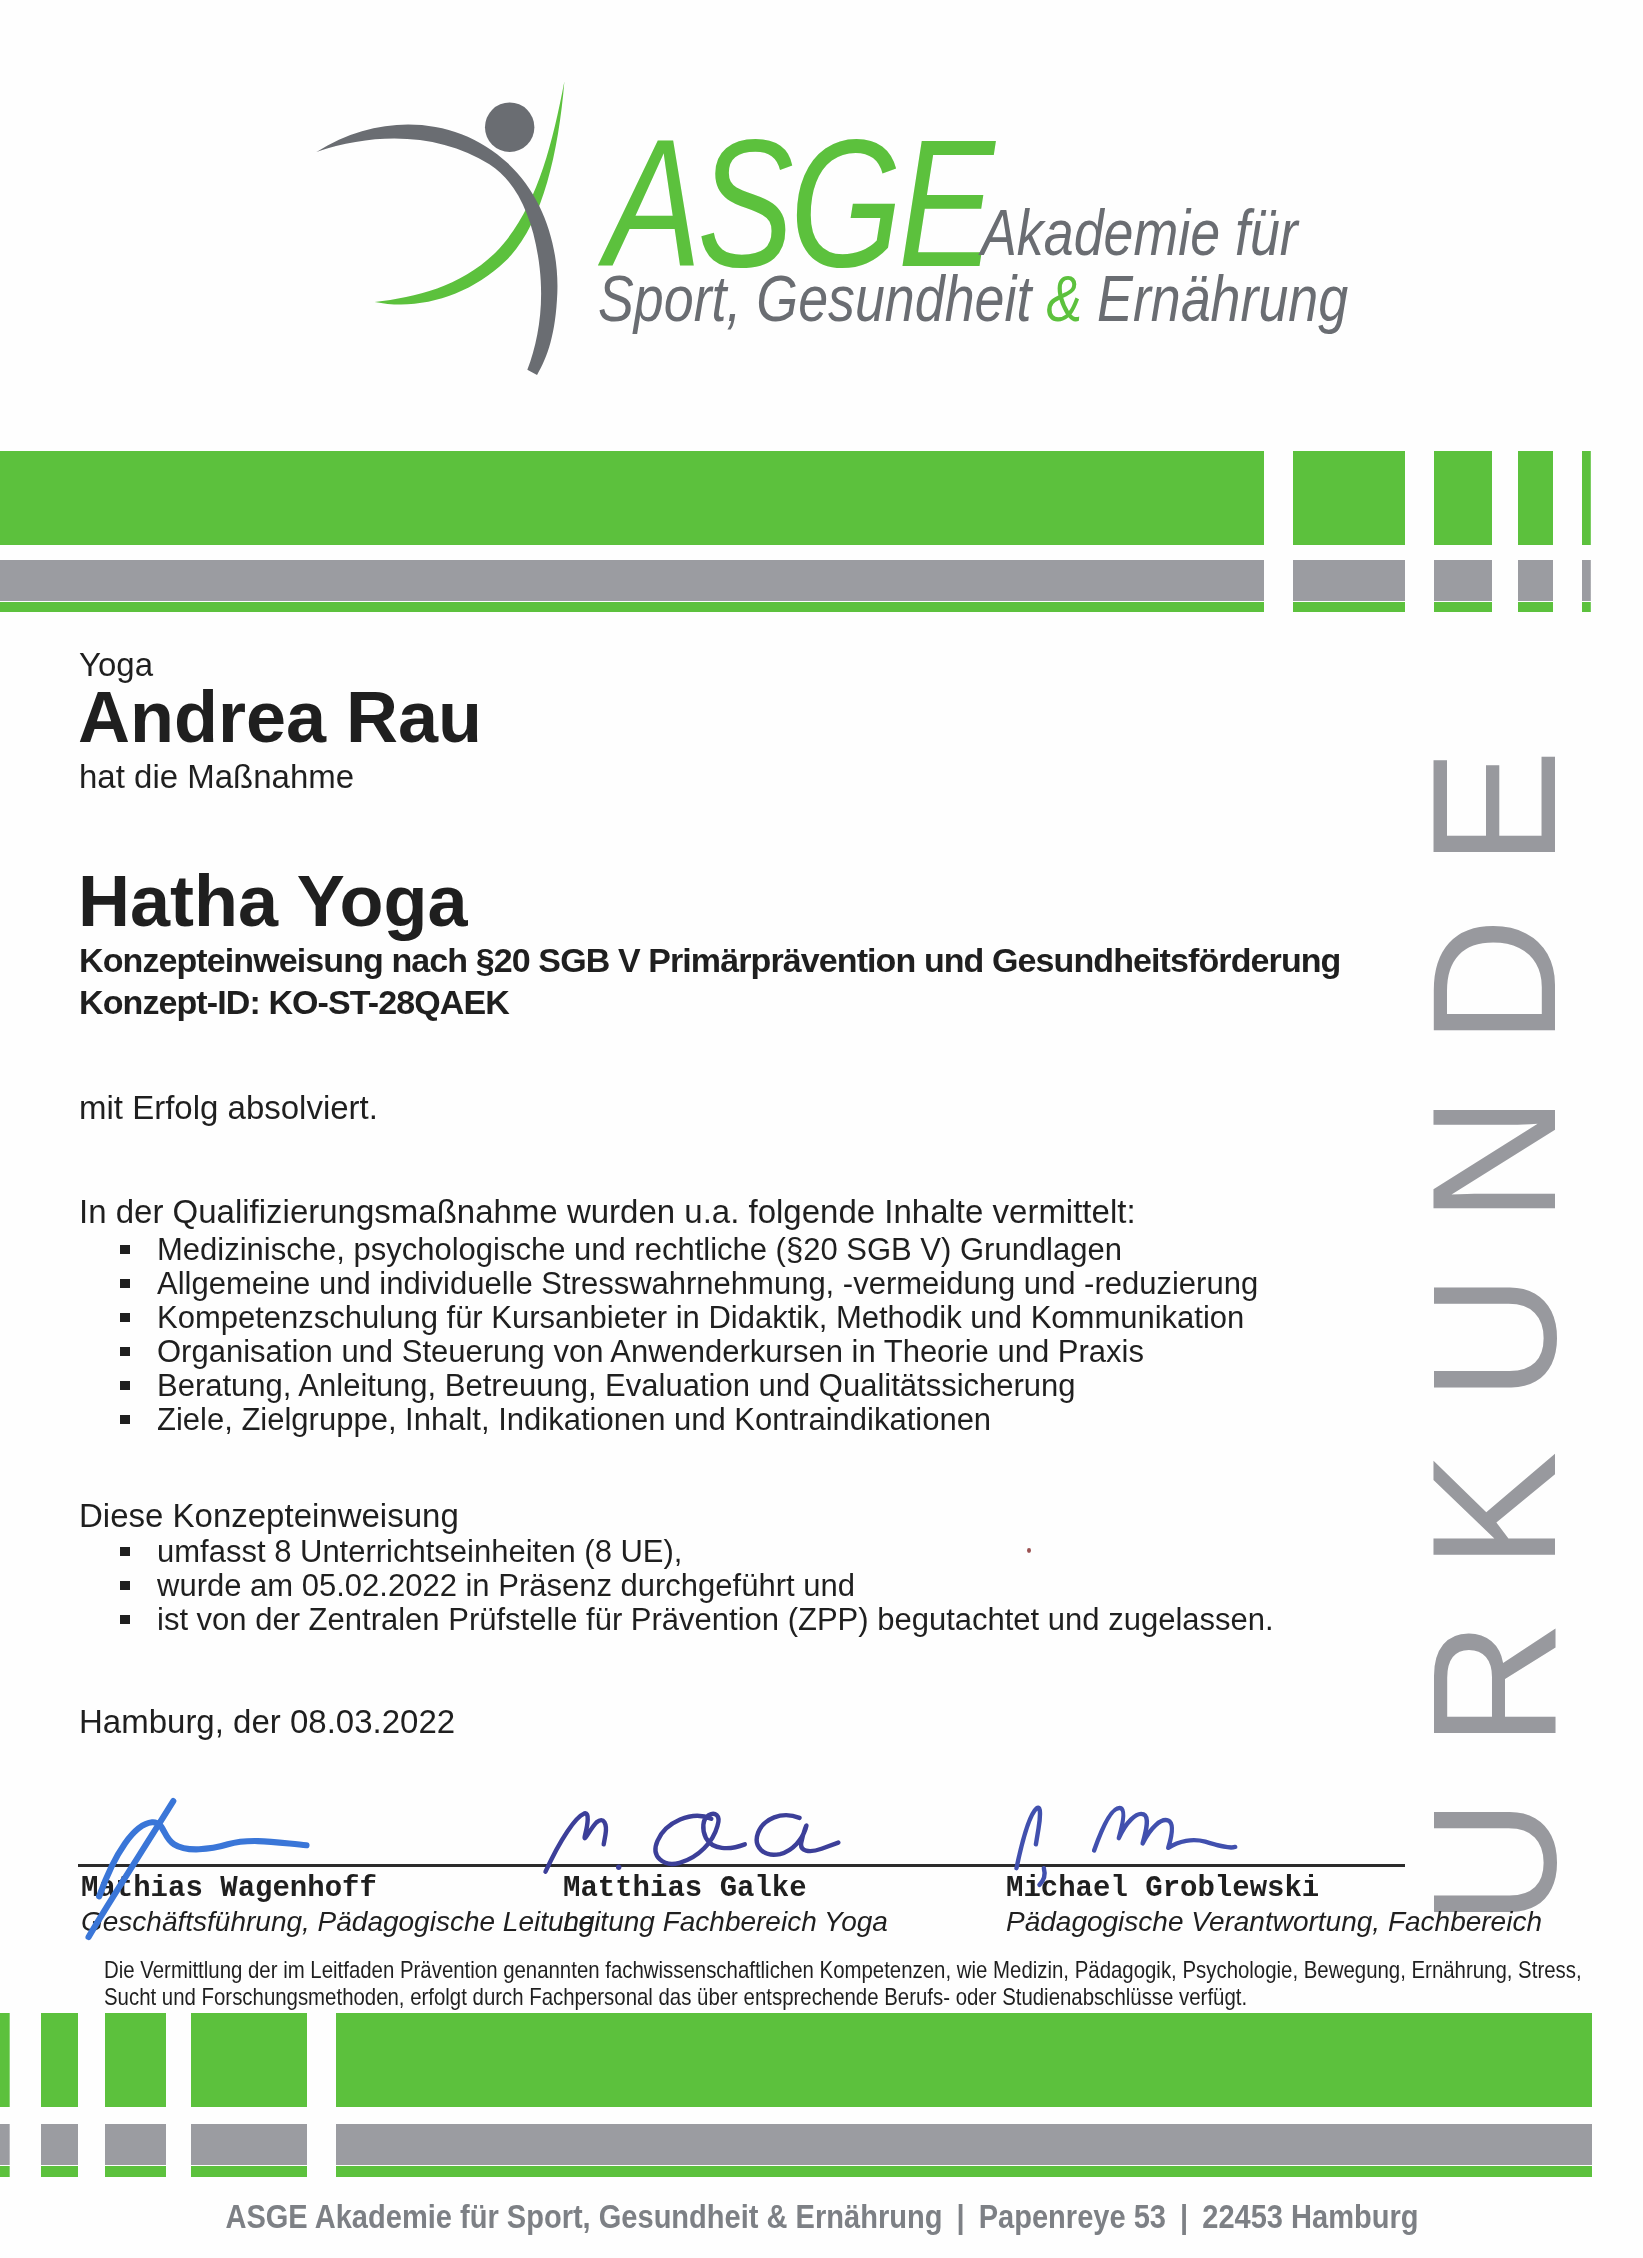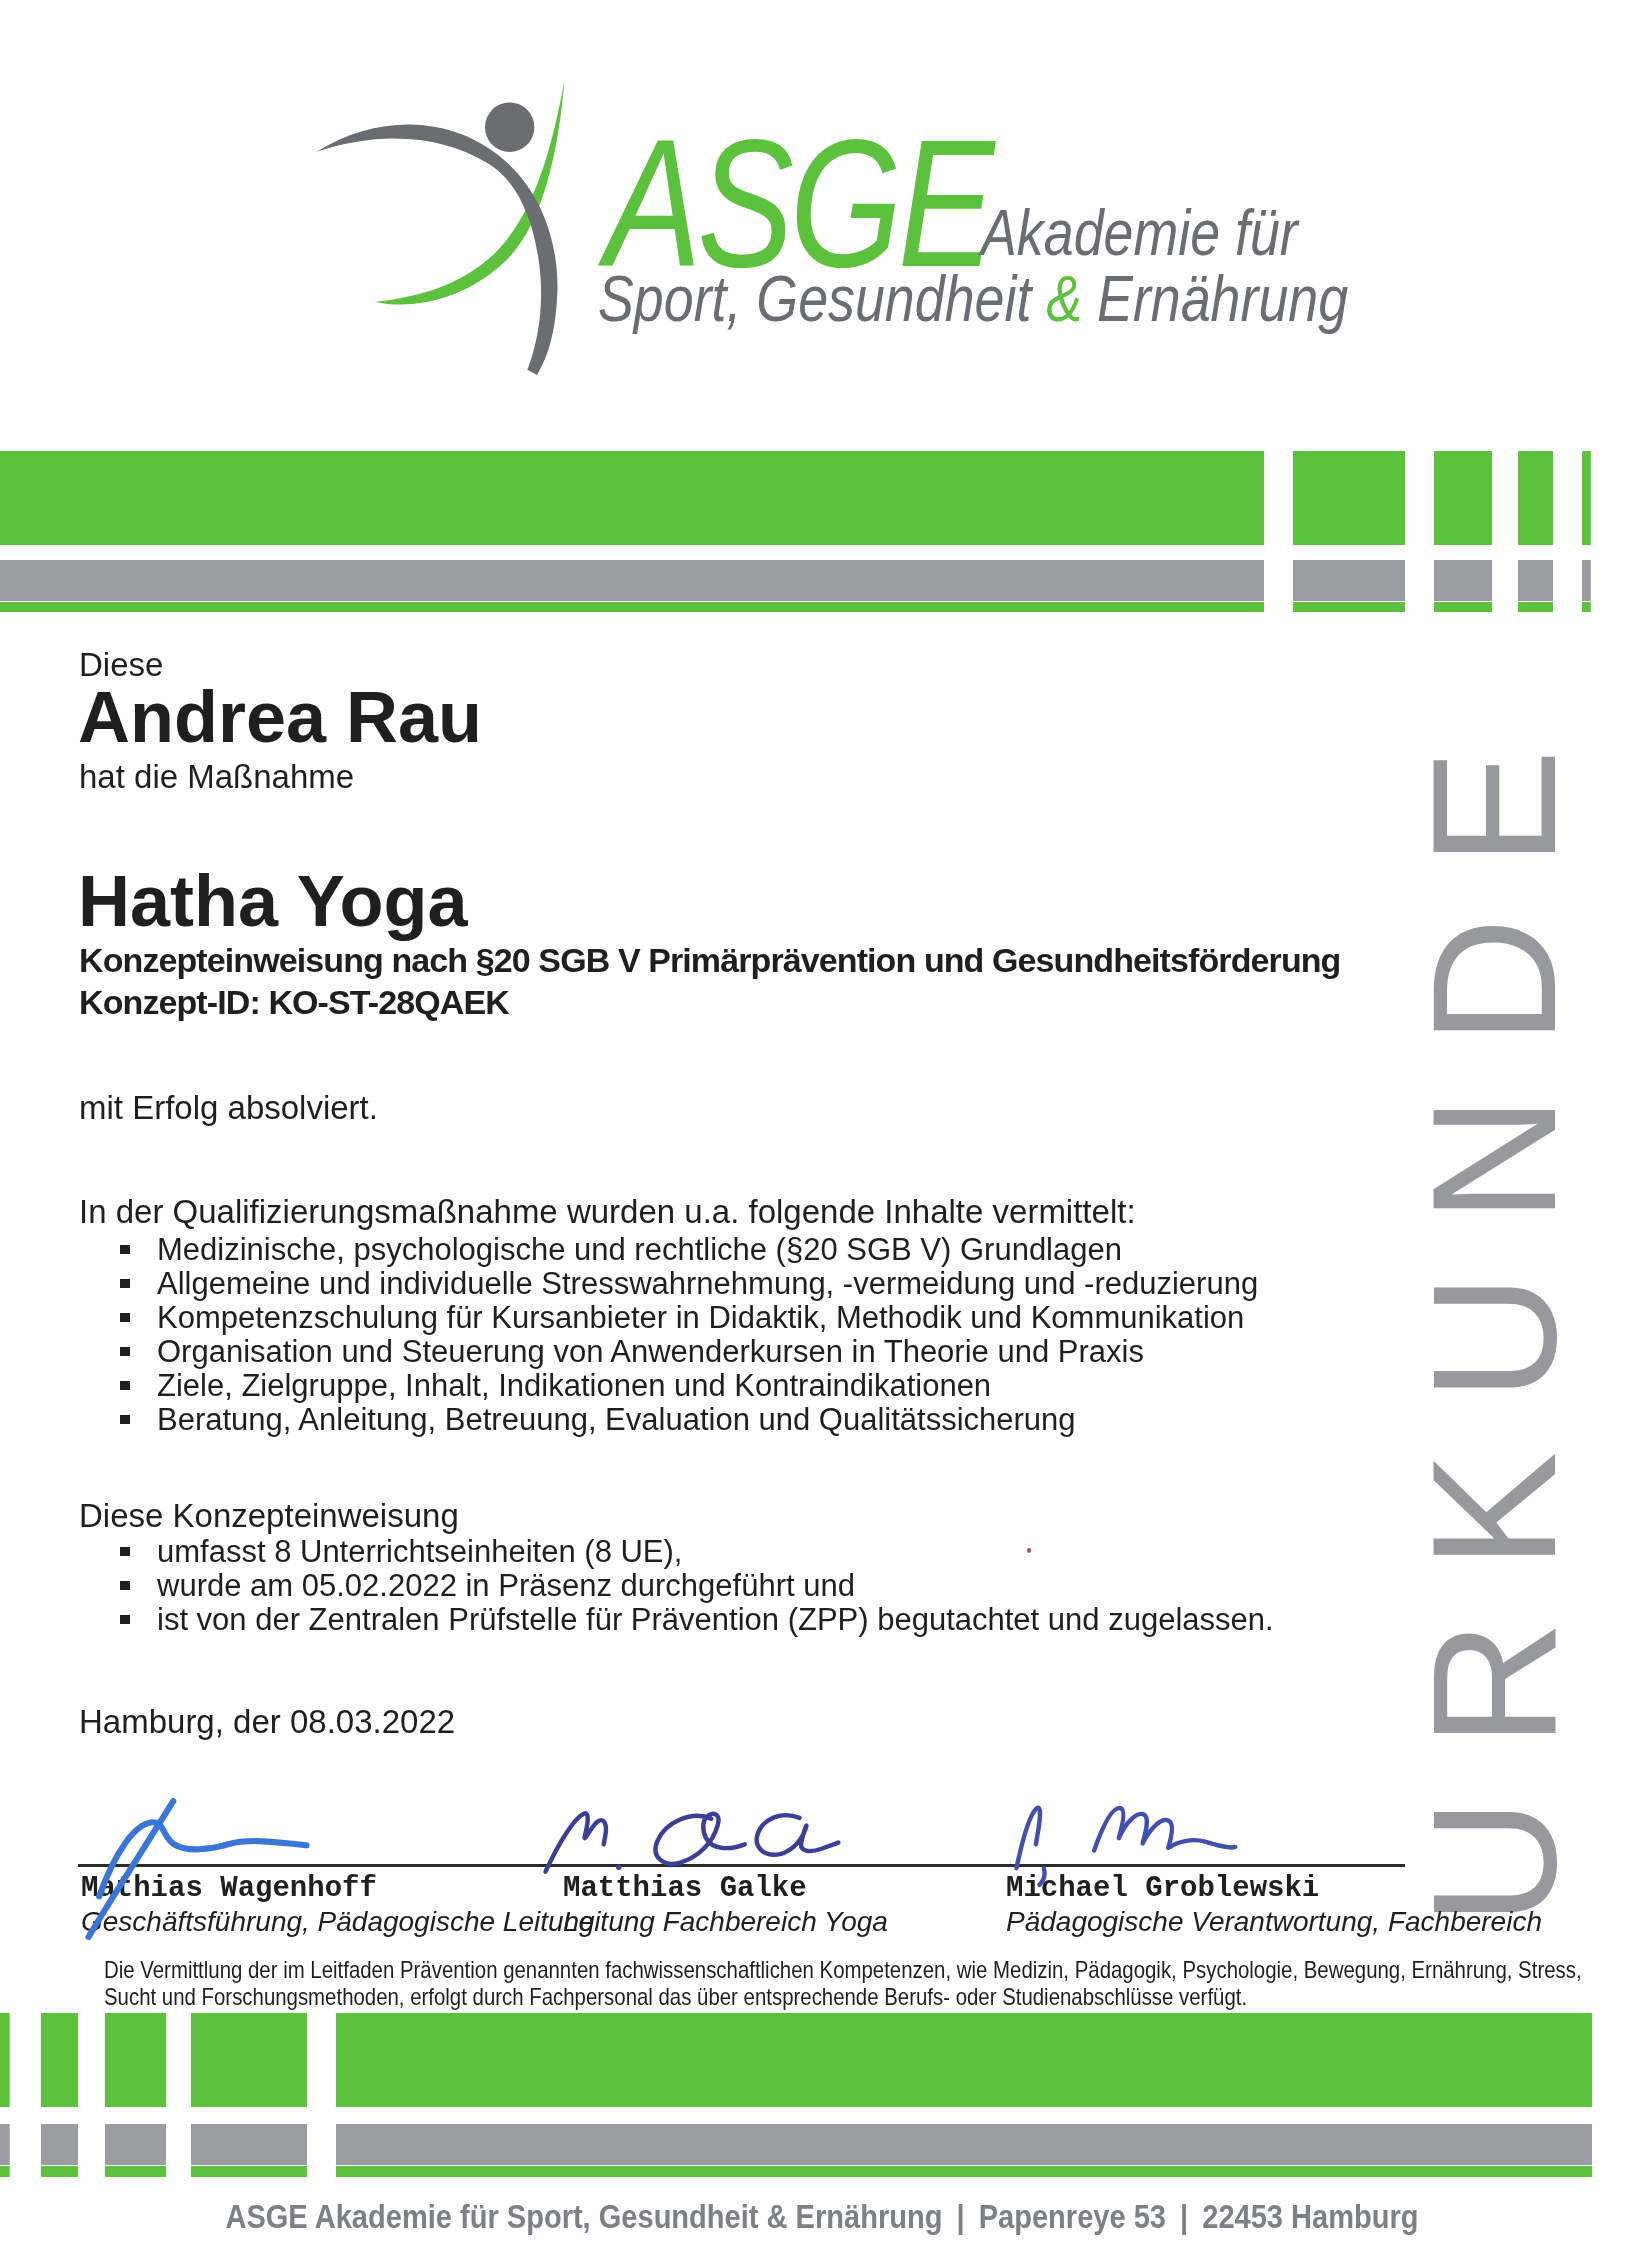--- a/index.html
+++ b/index.html
@@ -99,37 +99,37 @@
     <div class="tag-top">Akademie für</div>
     <div class="tag-bottom"><span>Sport, Gesundheit </span><span class="amp">&amp;</span><span> Ernährung</span></div>
   </div>
 
   <div class="row green rt t1"></div>
   <div class="row gray  rt t2"></div>
   <div class="row green rt t3"></div>
 
   <div class="watermark">URKUNDE</div>
 
-  <div class="abs z salutation">Diese</div>
+  <div class="abs z salutation">Yoga</div>
   <div class="abs z recipient-name">Andrea Rau</div>
   <div class="abs z intro-line">hat die Maßnahme</div>
 
   <div class="abs z course-title">Hatha Yoga</div>
   <div class="abs z course-sub">Konzepteinweisung nach §20 SGB V Primärprävention und Gesundheitsförderung</div>
   <div class="abs z course-id">Konzept-ID: KO-ST-28QAEK</div>
   <div class="abs z result-line">mit Erfolg absolviert.</div>
 
   <div class="abs z list-intro1">In der Qualifizierungsmaßnahme wurden u.a. folgende Inhalte vermittelt:</div>
   <ul class="blist l1">
     <li>Medizinische, psychologische und rechtliche (§20 SGB V) Grundlagen</li>
     <li>Allgemeine und individuelle Stresswahrnehmung, -vermeidung und -reduzierung</li>
     <li>Kompetenzschulung für Kursanbieter in Didaktik, Methodik und Kommunikation</li>
     <li>Organisation und Steuerung von Anwenderkursen in Theorie und Praxis</li>
+    <li>Beratung, Anleitung, Betreuung, Evaluation und Qualitätssicherung</li>
     <li>Ziele, Zielgruppe, Inhalt, Indikationen und Kontraindikationen</li>
-    <li>Beratung, Anleitung, Betreuung, Evaluation und Qualitätssicherung</li>
   </ul>
 
   <div class="abs z list-intro2">Diese Konzepteinweisung</div>
   <ul class="blist l2">
     <li>umfasst 8 Unterrichtseinheiten (8 UE),</li>
     <li>wurde am 05.02.2022 in Präsenz durchgeführt und</li>
     <li>ist von der Zentralen Prüfstelle für Prävention (ZPP) begutachtet und zugelassen.</li>
   </ul>
 
   <div class="speck"></div>

